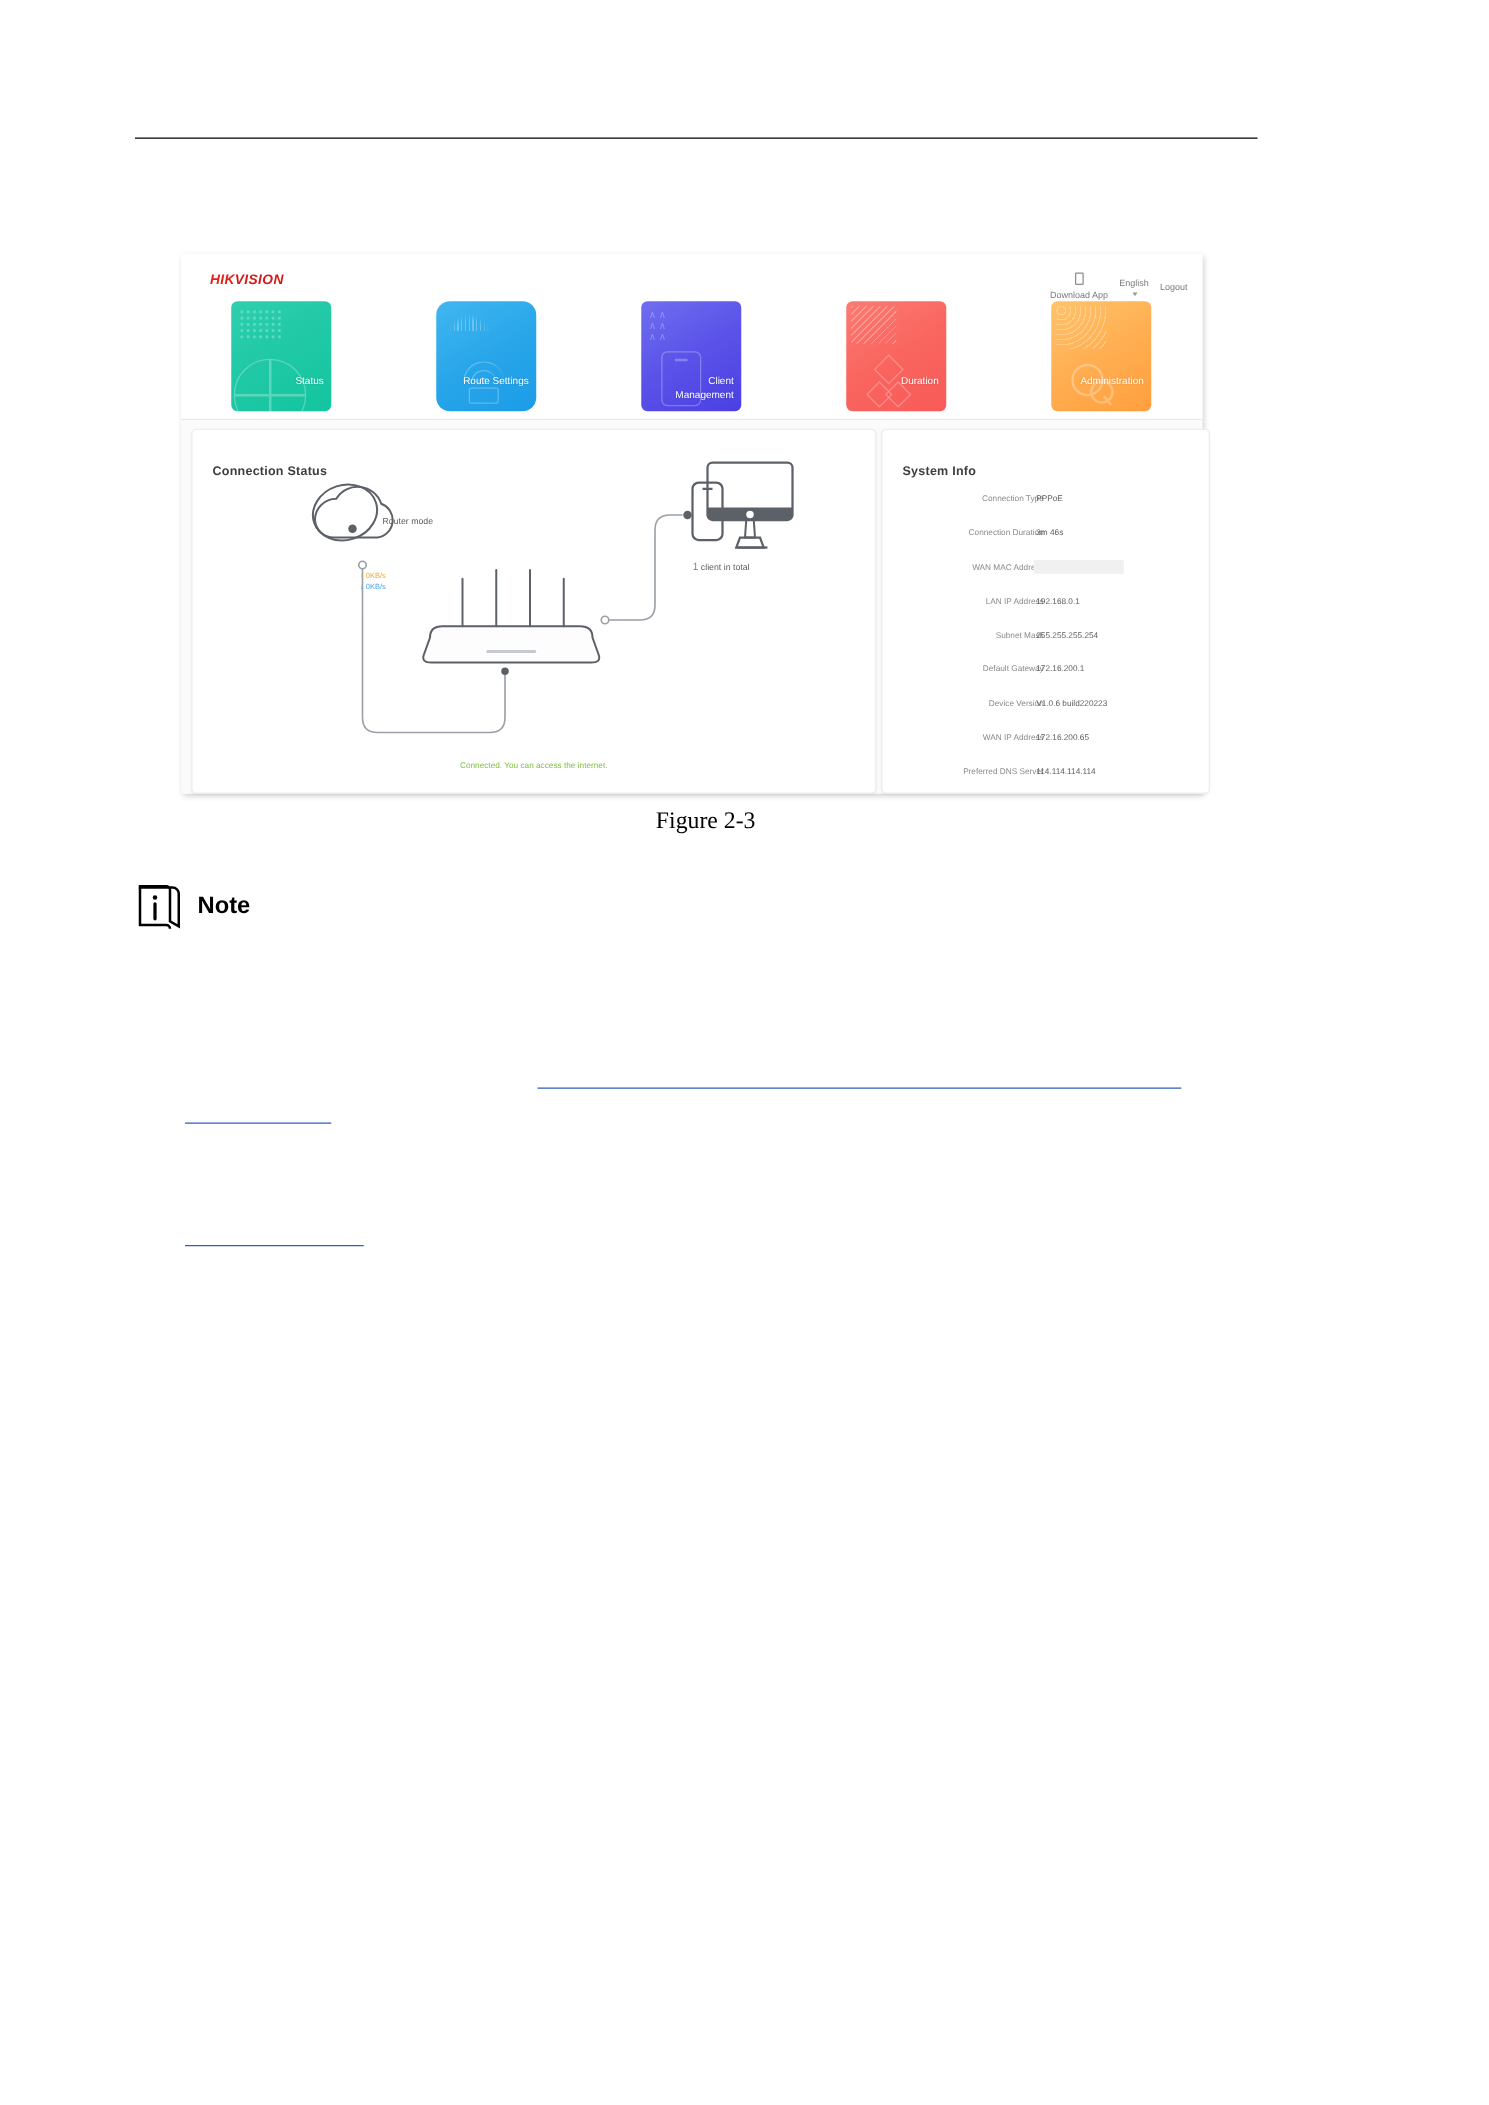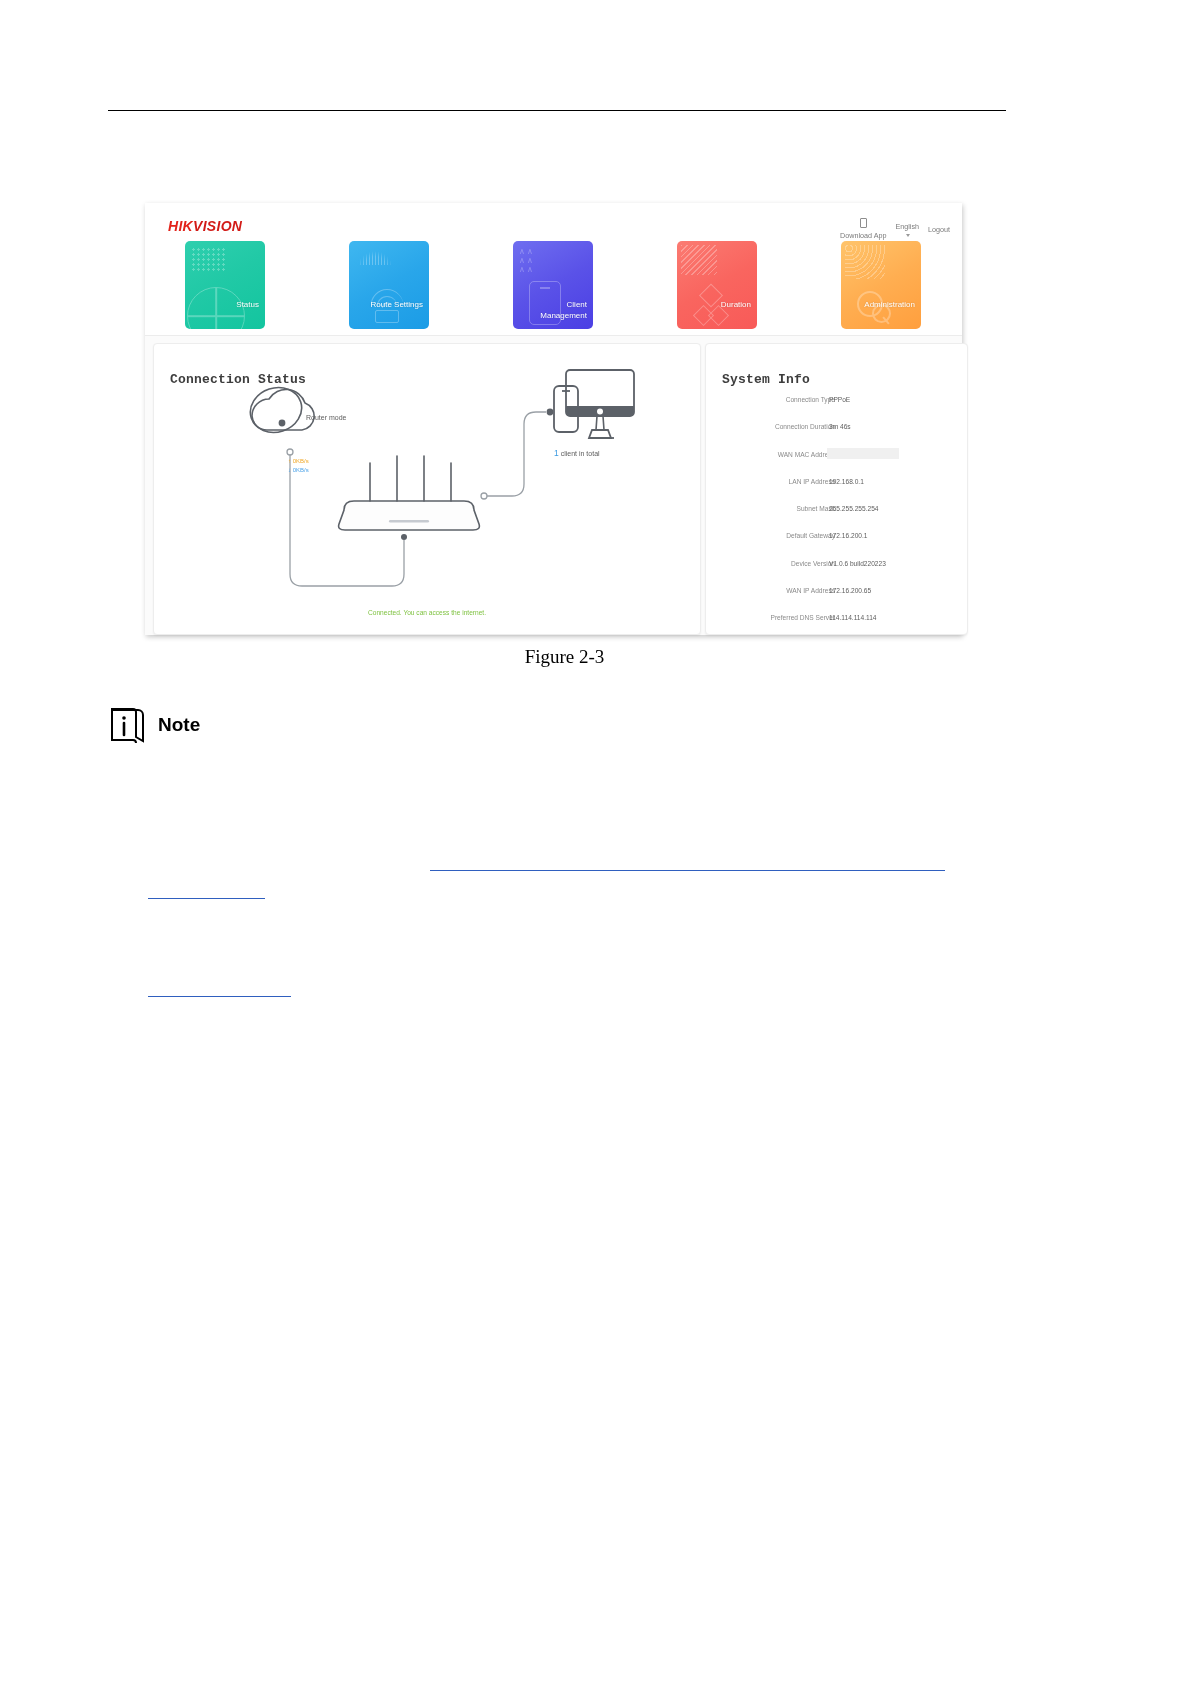--- a/index.html
+++ b/index.html
@@ -23,21 +23,21 @@
     position:absolute;left:145px;top:203px;width:817px;height:432px;
     background:#fbfbfb;
     box-shadow:1px 2px 5px rgba(0,0,0,.22);
   }
   .shot-head{
     position:absolute;left:0;top:0;width:100%;height:132px;
     background:#ffffff;border-bottom:1px solid #ececec;
   }
   .logo{
     position:absolute;left:23px;top:15px;
-    font-style:italic;font-weight:bold;font-size:14px;letter-spacing:.3px;
+    font-style:italic;font-weight:bold;font-size:11px;letter-spacing:.3px;
     color:#e2231a;
   }
   .logo .v{color:#d21b17;}
   .head-right{
     position:absolute;right:12px;top:15px;
     display:flex;align-items:center;gap:9px;
     font-size:7.2px;color:#7b7b7b;white-space:nowrap;
   }
   .head-right .item{display:flex;align-items:center;gap:3px;cursor:pointer;flex-direction:column;}
   .phone-ico{
@@ -58,21 +58,21 @@
     overflow:hidden;cursor:pointer;
   }
   .card .lbl{
     position:absolute;right:6px;top:26px;
     font-size:8px;color:#ffffff;text-align:right;line-height:11px;
     text-shadow:0 0 2px rgba(0,0,0,.18);
     max-width:58px;
     margin-top:32px;
   }
   .c1{left:40px;background:linear-gradient(150deg,#2ecfae 0%,#21c9a6 45%,#13c59f 100%);}
-  .c2{left:204px;background:linear-gradient(150deg,#3fb7f0 0%,#29a6ea 50%,#1b9ce6 100%);}
+  .c2{left:204px;background:linear-gradient(150deg,#3fb7f0 0%,#29a6ea 50%,#1b9ce6 100%);border-radius:11px;}
   .c3{left:368px;background:linear-gradient(150deg,#6f6ef0 0%,#5a52e8 50%,#4b3fe4 100%);}
   .c4{left:532px;background:linear-gradient(150deg,#fb7b72 0%,#f9655f 50%,#f85a58 100%);}
   .c5{left:696px;background:linear-gradient(150deg,#ffc46b 0%,#ffae51 50%,#ff9f3e 100%);}
   .card .deco{position:absolute;opacity:.28;}
   .dots{
     left:6px;top:6px;width:34px;height:26px;
     background-image:radial-gradient(#ffffff 1px, transparent 1.1px);
     background-size:5px 5px;opacity:.5;
   }
   .globe{
@@ -129,23 +129,22 @@
   }
 
   
   .panel{
     position:absolute;background:#fff;border:1px solid #ededed;border-radius:4px;
     box-shadow:0 1px 2px rgba(0,0,0,.05);
   }
   .panel-left{left:8px;top:140px;width:546px;height:290px;}
   .panel-right{left:560px;top:140px;width:249px;height:290px;padding-left:12px;}
   .panel-title{
-    position:absolute;left:16px;top:28px;font-size:13px;font-weight:bold;color:#3d3d3d;
+    position:absolute;left:16px;top:28px;font-size:10px;font-weight:bold;color:#3d3d3d;
     letter-spacing:.2px;
-    font-family:Liberation Mono, monospace;
   }
 
   
   .diagram{position:absolute;inset:0;}
   .router-mode{
     position:absolute;left:152px;top:70px;font-size:7px;color:#5d5d5d;
   }
   .speed{
     position:absolute;left:134px;top:113px;font-size:6px;line-height:8.5px;
     color:#f0a828;white-space:nowrap;

